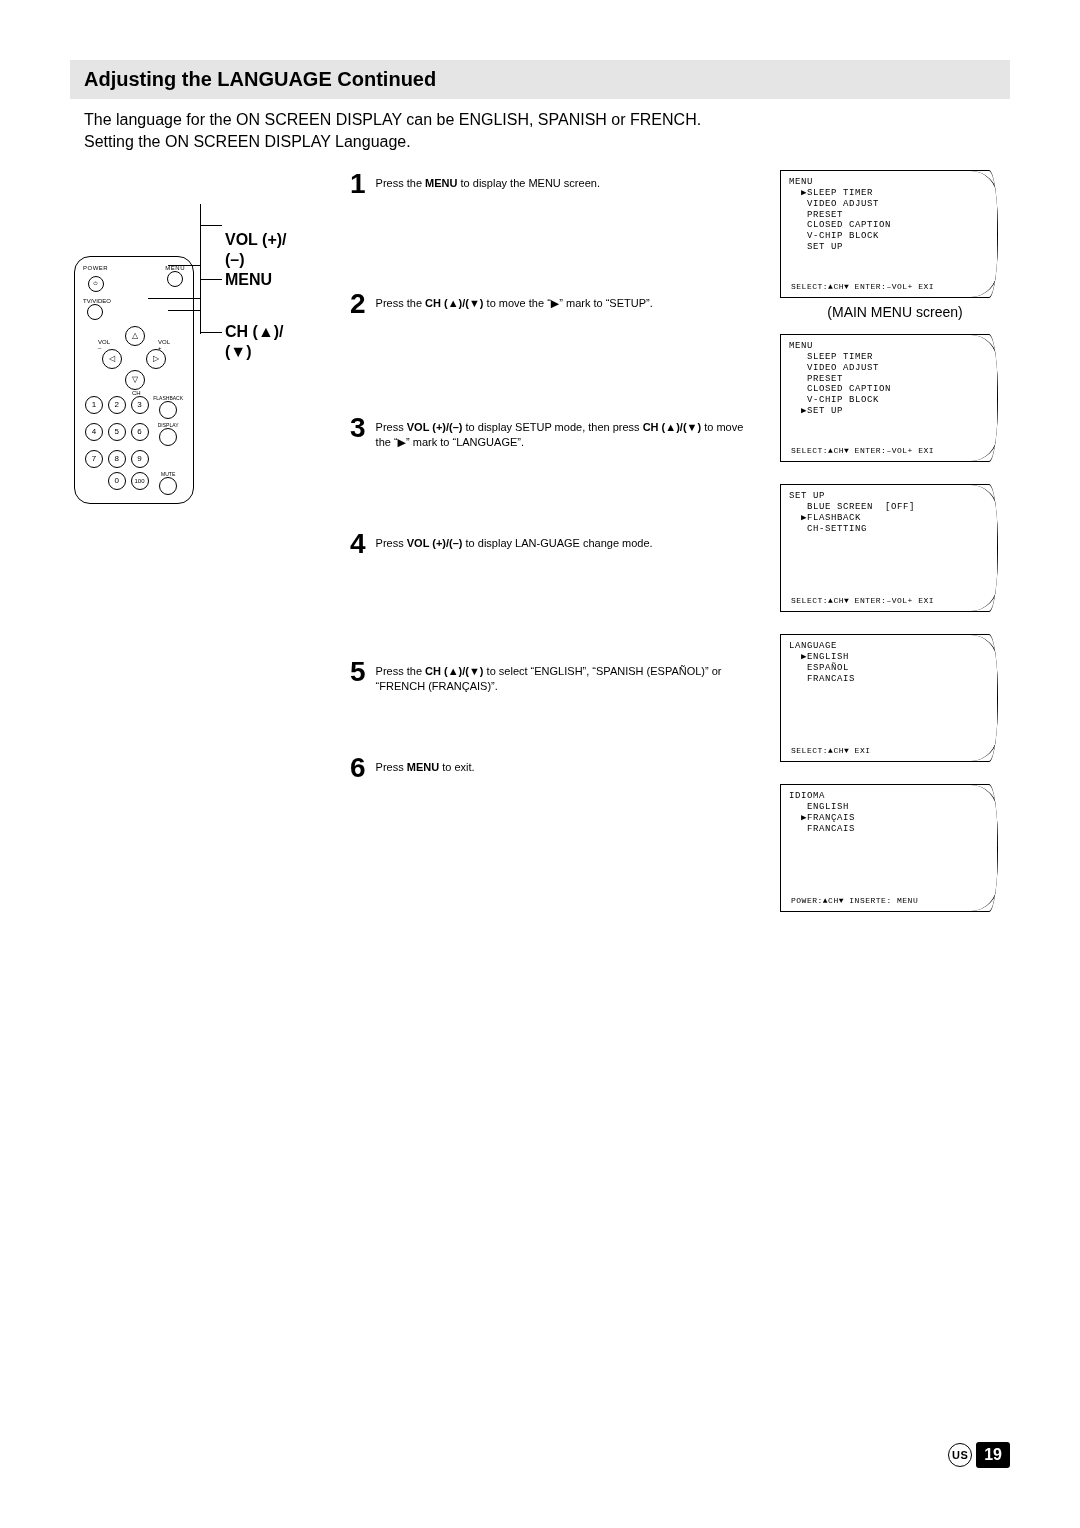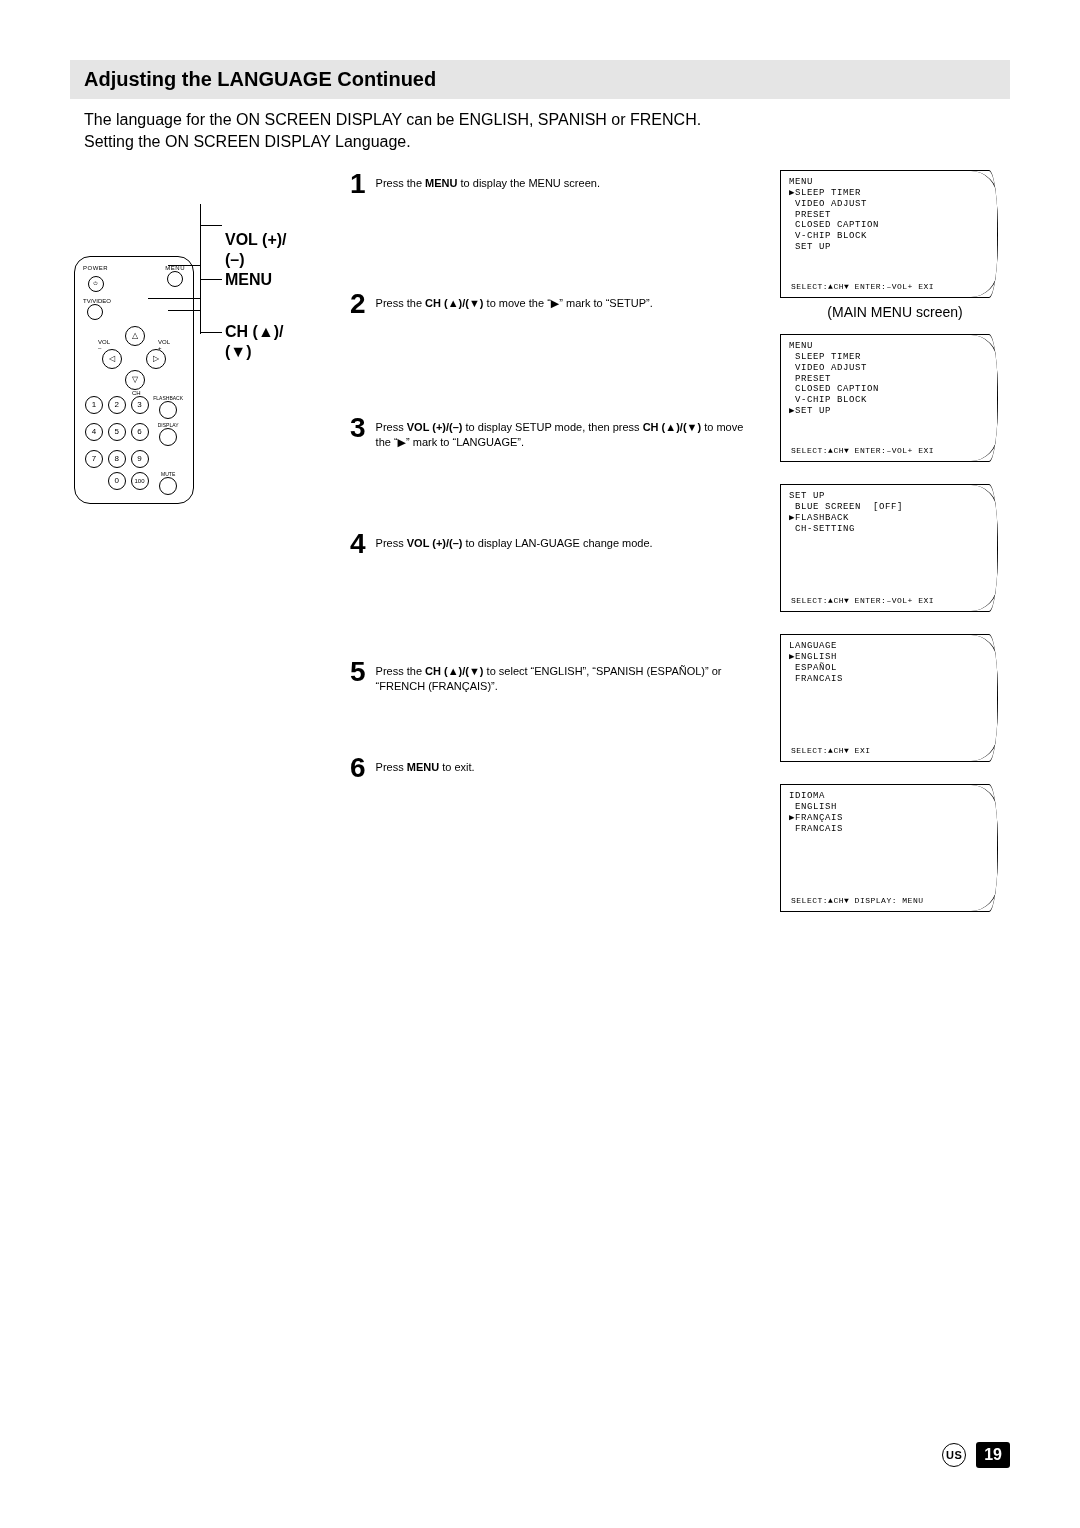--- a/index.html
+++ b/index.html
@@ -34,24 +34,24 @@
   .step-num{font-size:28px;font-weight:bold;line-height:1}
   .step-text{font-size:11px;line-height:1.35;padding-top:6px}
   .step:last-child{margin-bottom:0}
   .screen{border:1px solid #000;border-right:none;border-radius:0 10px 10px 0/0 70px 70px 0;padding:6px 10px 6px 8px;margin-bottom:16px;position:relative;box-sizing:border-box;min-height:128px;width:218px;overflow:hidden}
   .screen::after{content:"";position:absolute;top:0;right:0;bottom:0;width:26px;border-right:1px solid #000;border-radius:0 70px 70px 0/0 70px 70px 0}
   .osd-line{font-family:"Courier New",monospace;font-size:9px;line-height:1.2;letter-spacing:.6px;white-space:pre}
   .osd-title{font-family:"Courier New",monospace;font-size:9px;line-height:1.2;letter-spacing:.6px}
   .osd-footer{position:absolute;bottom:6px;left:10px;right:0;font-family:"Courier New",monospace;font-size:8px;letter-spacing:.5px}
   .osd-caption{text-align:center;font-size:14px;margin:-10px 0 14px}
   b{font-weight:bold}
-  .footer{position:absolute;bottom:60px;right:70px;display:flex;align-items:center;gap:10px}
+  .footer{position:absolute;bottom:60px;right:70px;display:flex;align-items:center;gap:4px}
   .us{width:22px;height:22px;border:1.5px solid #000;border-radius:50%;font-size:11px;font-weight:bold;display:flex;align-items:center;justify-content:center;letter-spacing:.5px}
   .pg{background:#000;color:#fff;font-weight:bold;font-size:16px;padding:4px 8px;border-radius:3px}
-  .indent{margin-left:0}
+  .indent{margin-left:12px}
   .label-block{position:absolute;white-space:nowrap;font-size:16px;font-weight:bold;line-height:1.25}
   .label-line{position:absolute;background:#000;height:1.2px}
   .v-stem{position:absolute;background:#000;width:1.2px}
 </style>
 </head>
 <body>
 
 <div class="page">
 
   <div class="sub-bar">Adjusting the LANGUAGE Continued</div>
@@ -202,21 +202,21 @@
         <div class="osd-line indent"> ESPAÑOL</div>
         <div class="osd-line indent"> FRANCAIS</div>
         <div class="osd-footer">SELECT:▲CH▼             EXI</div>
       </div>
 
       <div class="screen" style="margin-top:22px">
         <div class="osd-title">IDIOMA</div>
         <div class="osd-line indent"> ENGLISH</div>
         <div class="osd-line indent">▶FRANÇAIS</div>
         <div class="osd-line indent"> FRANCAIS</div>
-        <div class="osd-footer">SELECT:▲CH▼  DISPLAY: MENU</div>
+        <div class="osd-footer">POWER:▲CH▼  INSERTE: MENU</div>
       </div>
     </div>
   </div>
 
   <div class="footer">
     <div class="us">US</div>
     <div class="pg">19</div>
   </div>
 </div>
 

